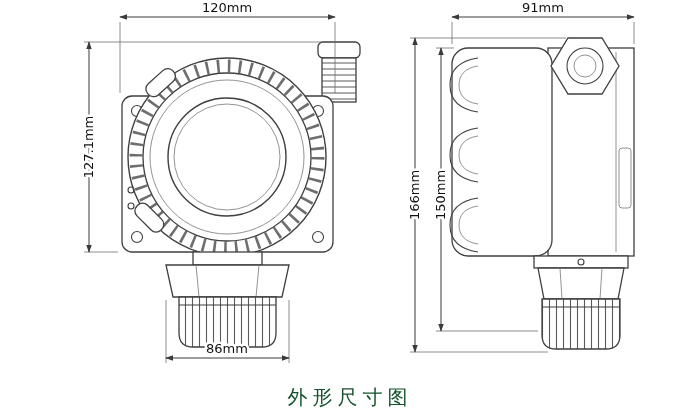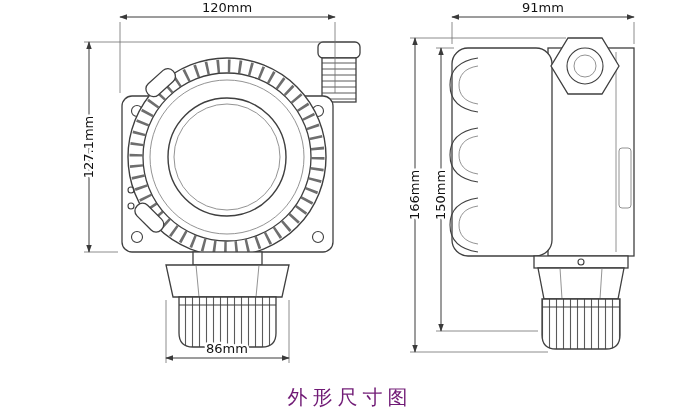--- a/index.html
+++ b/index.html
@@ -4,21 +4,21 @@
 <style>
   html, body { margin: 0; padding: 0; }
   body {
     width: 700px; height: 412px; position: relative;
     background: #ffffff; overflow: hidden;
     font-family: "DejaVu Sans", sans-serif;
   }
   .caption {
     position: absolute; top: 384px; left: 0; width: 700px;
     text-align: center; font-size: 20px; letter-spacing: 5px;
-    color: #701a75;
+    color: #14532d;
   }
   .outline { fill: #ffffff; stroke: #3f3f3f; stroke-width: 1.3; }
   .line    { fill: none;    stroke: #3f3f3f; stroke-width: 1.1; }
   .thin    { fill: none;    stroke: #777777; stroke-width: 0.8; }
   .ext     { stroke: #707070; stroke-width: 0.8; fill: none; }
   .dim     { stroke: #3a3a3a; stroke-width: 1; fill: none; }
   .dimtext {
     font-size: 13px; fill: #111111;
     font-family: "DejaVu Sans", sans-serif;
     paint-order: stroke; stroke: #ffffff; stroke-width: 5px; stroke-linejoin: round;

